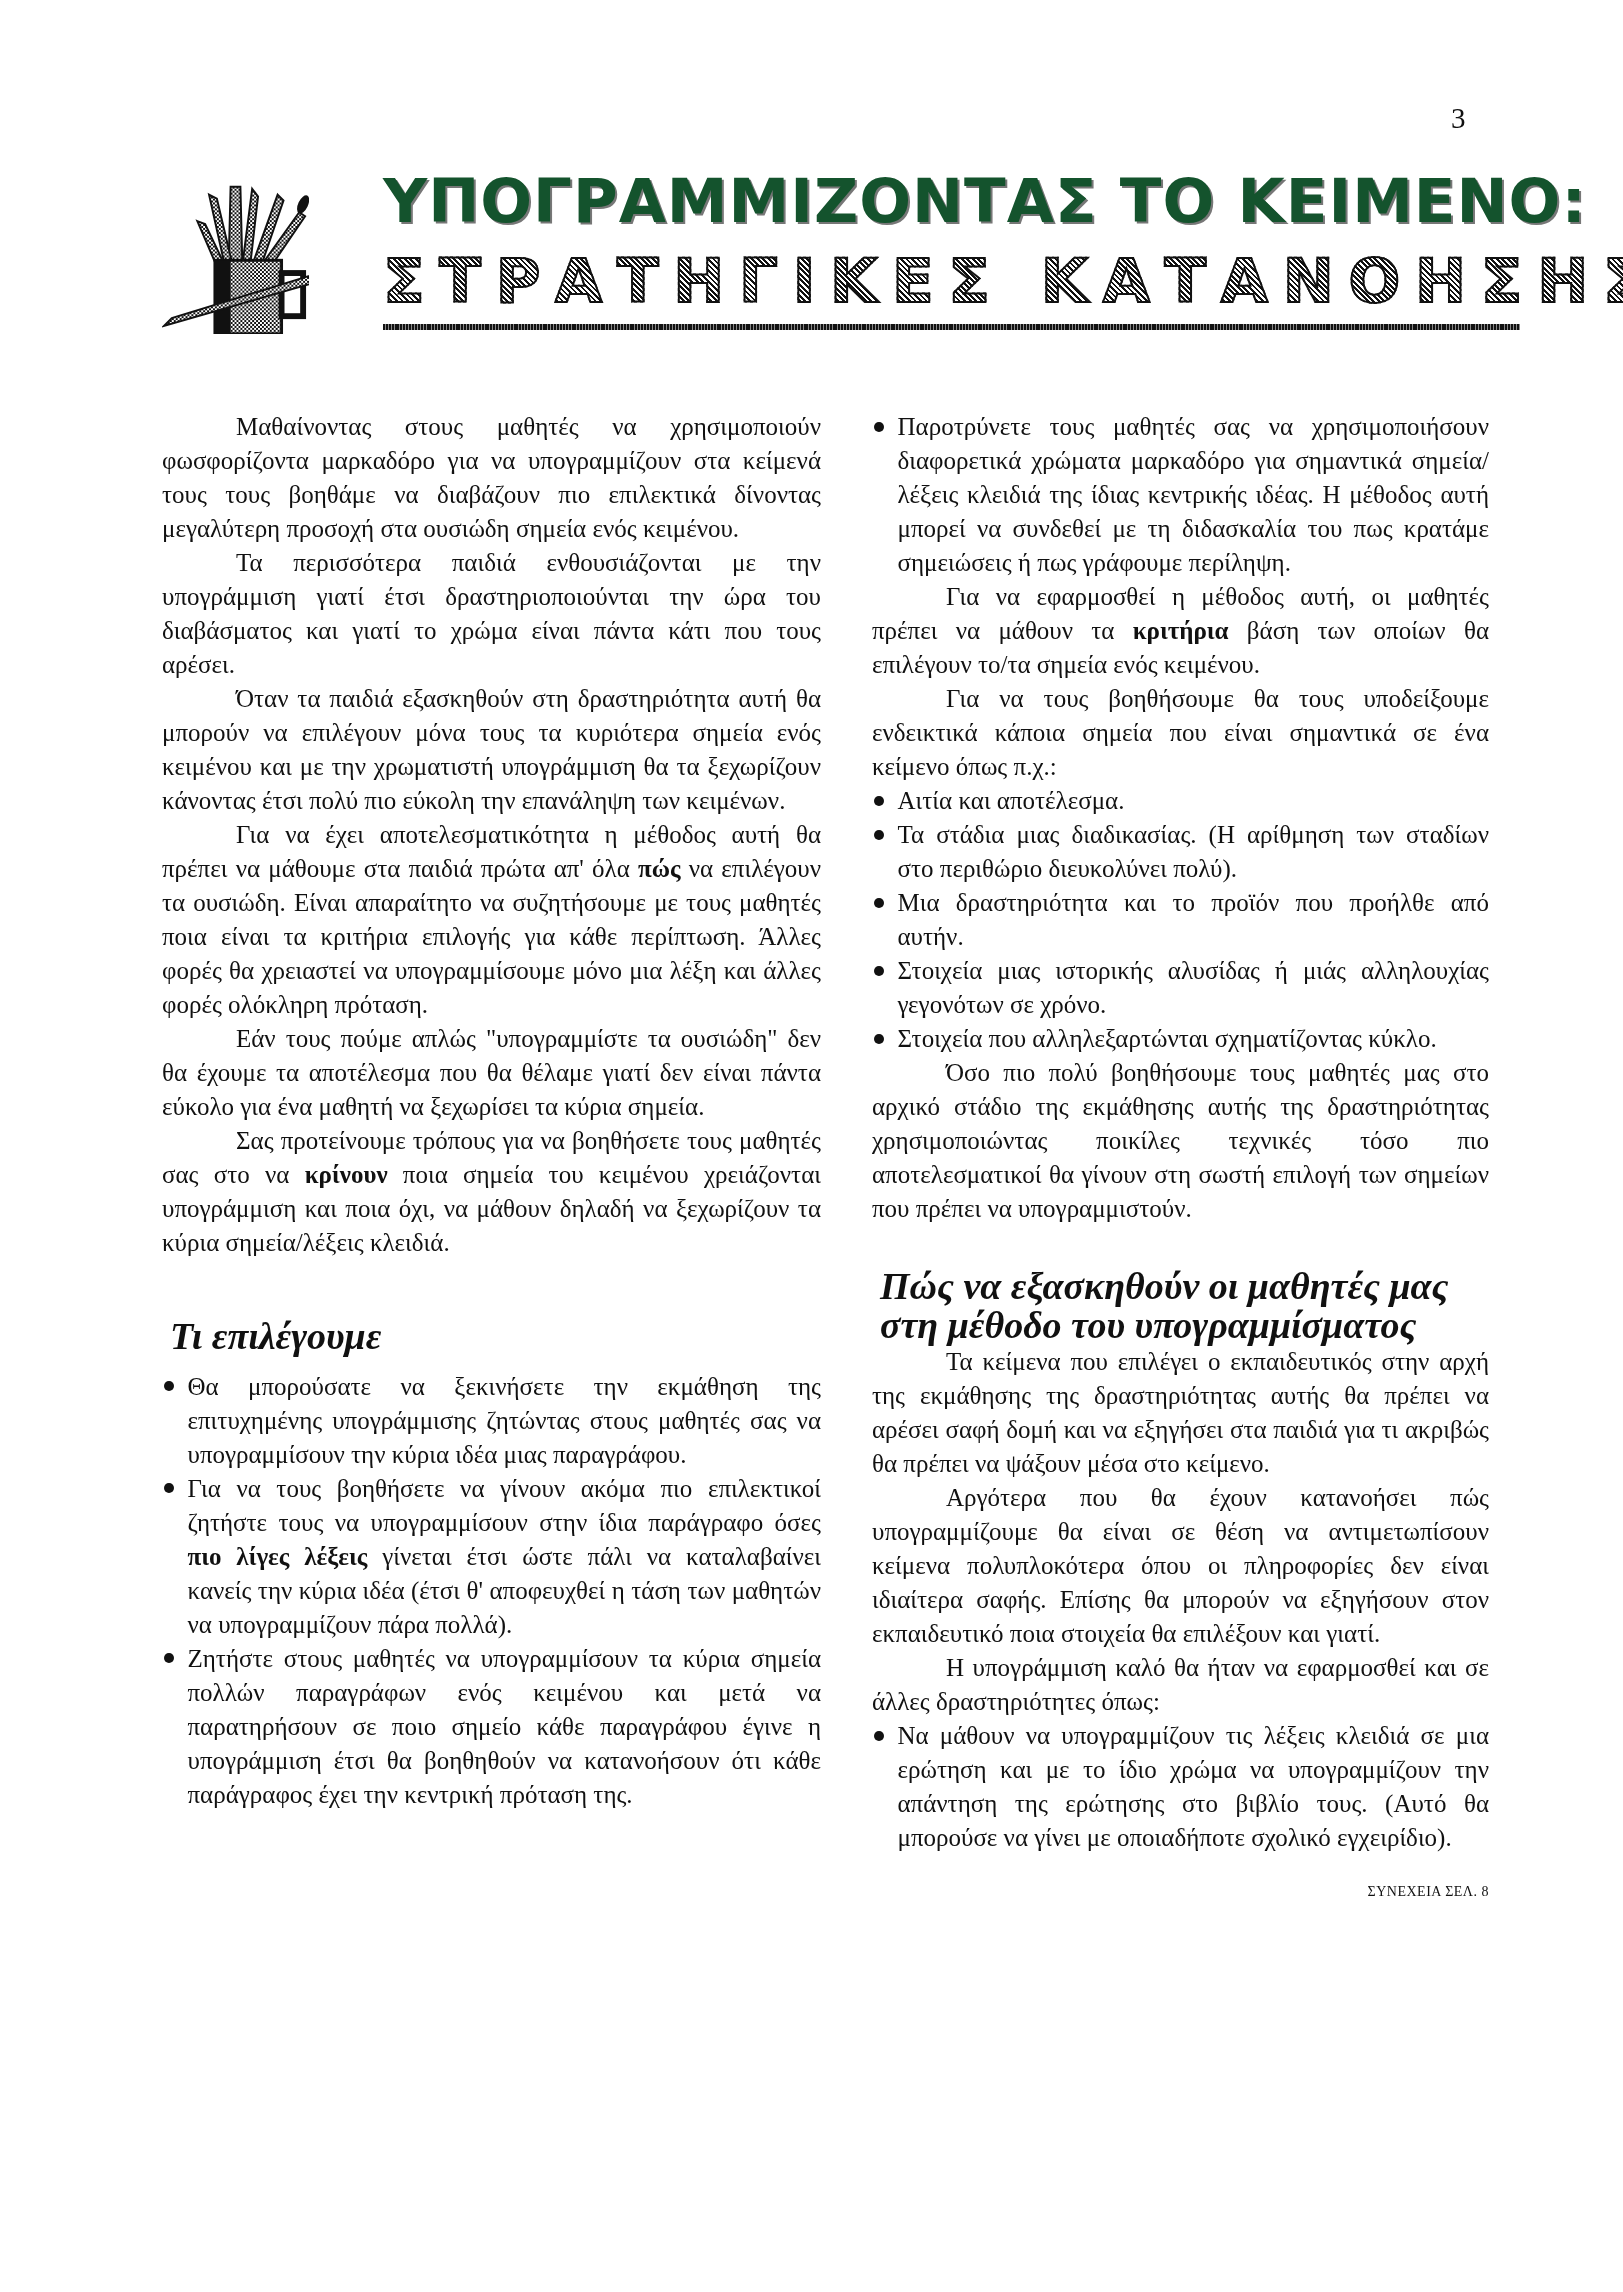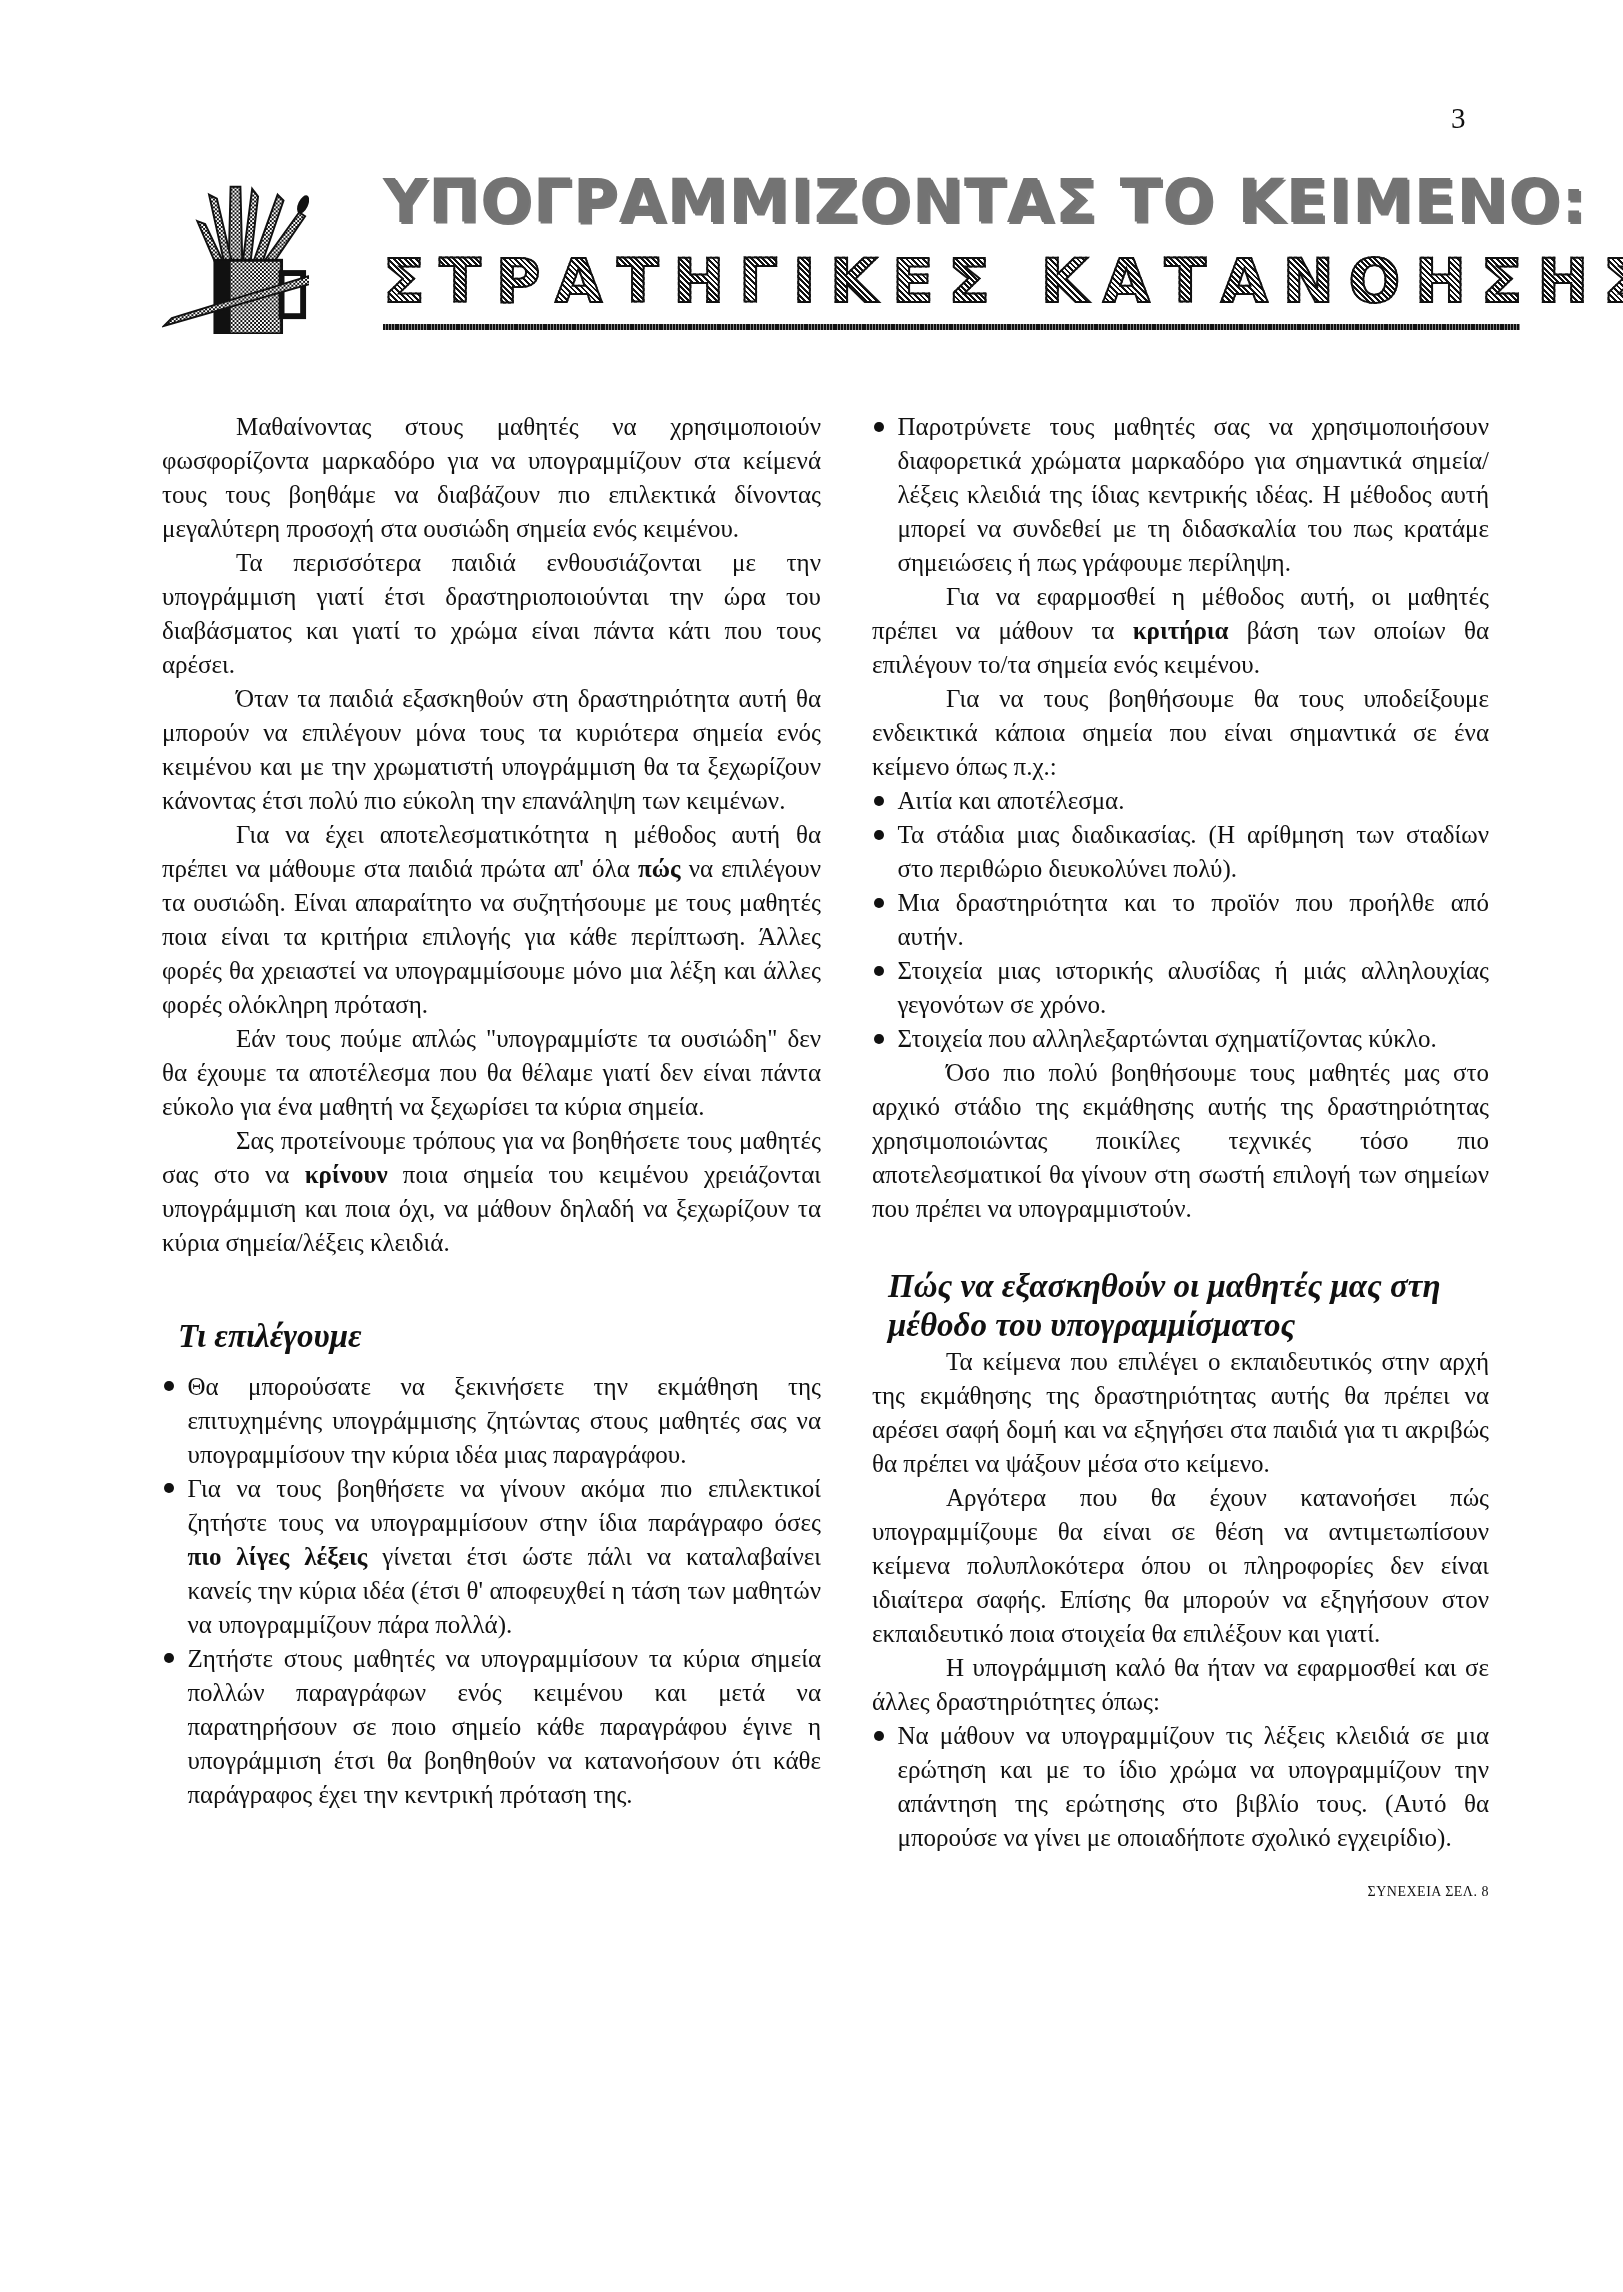--- a/index.html
+++ b/index.html
@@ -33,21 +33,21 @@
       height: 167px;
     }
     .title-line1 {
       position: absolute;
       left: 221px;
       top: 7.8px;
       font-family: "DejaVu Sans", sans-serif;
       font-weight: bold;
       font-size: 61px;
       letter-spacing: 1px;
-      color: #737373;
+      color: #14532d;
       white-space: nowrap;
       text-shadow: 2px 2px 0 #777;
     }
     .title-line2 {
       position: absolute;
       left: 221px;
       top: 88px;
       font-family: "DejaVu Sans", sans-serif;
       font-weight: bold;
       font-size: 61px;
@@ -92,23 +92,23 @@
       top: 11.8px;
       width: 9.8px;
       height: 9.8px;
       border-radius: 50%;
       background: #111;
     }
     .section-heading {
       font-family: "Liberation Serif", serif;
       font-style: italic;
       font-weight: bold;
-      font-size: 33px;
+      font-size: 38px;
       line-height: 39px;
-      margin: 16px;
+      margin: 8px;
       text-align: left;
     }
     .h-left { margin-top: 57px; margin-bottom: 13.7px; }
     .h-right { margin-top: 41px; margin-bottom: 0; }
     b { font-weight: bold; }
     .continue-note {
       text-align: right;
       font-size: 14px;
       margin-top: 19.6px;
       letter-spacing: 0.5px;

